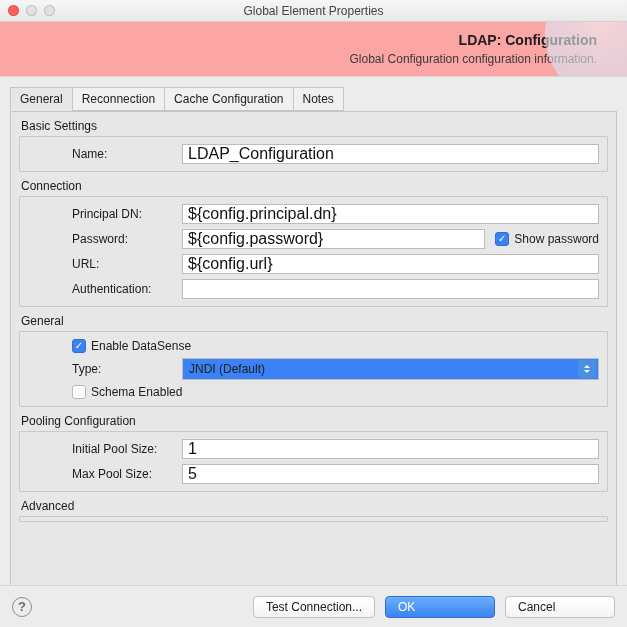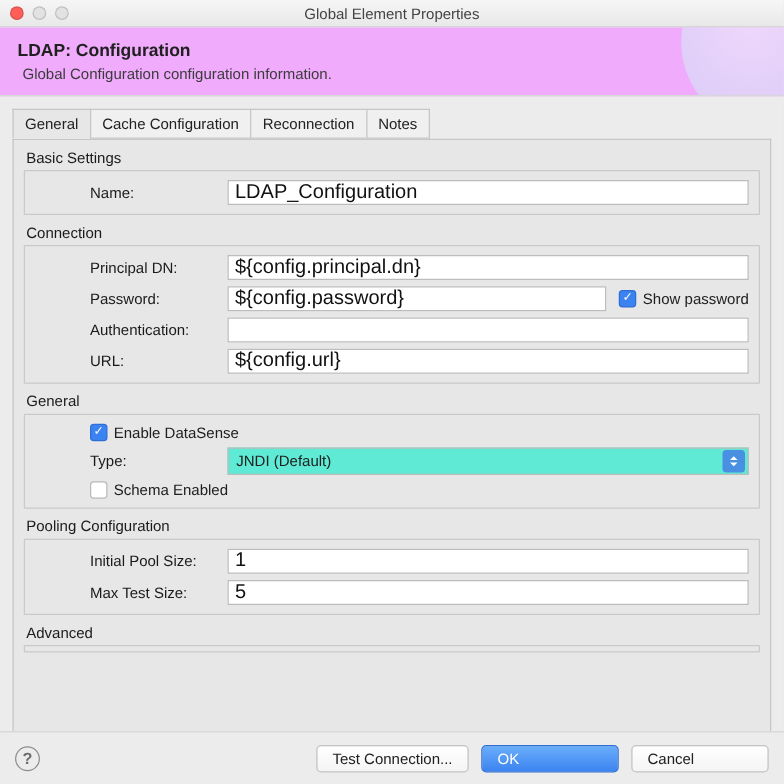--- a/index.html
+++ b/index.html
@@ -20,25 +20,26 @@
   align-items: center;
   padding: 0 8px;
   position: relative;
 }
 .traffic { display: flex; gap: 7px; position: absolute; left: 8px; }
 .dot { width: 11px; height: 11px; border-radius: 50%; }
 .dot.red { background: #ff5f57; border: 0.5px solid rgba(0,0,0,.15); }
 .dot.grey { background: #e2e2e2; border: 0.5px solid rgba(0,0,0,.15); }
 .title-center { margin: 0 auto; font-size: 12px; color: #444; }
 .header {
-  padding: 10px 14px 10px 14px;
-  background: #f0abfc;
+  padding: 10px 30px 10px 14px;
+  background: #fca5a5;
   border-bottom: 1px solid #d6d6d6;
   position: relative;
   overflow: hidden;
+  text-align: right;
 }
 .header .corner {
   position: absolute;
   right: -58px; top: -58px;
   width: 140px; height: 140px;
   border-radius: 50%;
   background: radial-gradient(circle at 40% 40%, #eef4fb, #cfe3f5 65%, transparent 72%);
   opacity: .6;
 }
 .header h1 { font-size: 14px; font-weight: 700; margin-bottom: 4px; }
@@ -107,21 +108,21 @@
   cursor: default;
 }
 .cbox.checked {
   background: #3b83f0;
   border-color: #2f6fd4;
   color: #fff;
 }
 .select {
   flex: 1;
   height: 22px;
-  background: #5eead4;
+  background: #3b82f6;
   border: 1px solid #bcbcbc;
   display: flex;
   align-items: center;
   padding: 0 2px 0 6px;
   font-size: 12px;
   position: relative;
 }
 .select-arrow {
   width: 18px; height: 18px;
   background: #4a90e2;
@@ -190,22 +191,22 @@
 
 <div class="header">
   <div class="corner"></div>
   <h1>LDAP: Configuration</h1>
   <p>Global Configuration configuration information.</p>
 </div>
 
 <div class="content">
   <div class="tabs">
     <div class="tab active">General</div>
+    <div class="tab">Reconnection</div>
     <div class="tab">Cache Configuration</div>
-    <div class="tab">Reconnection</div>
     <div class="tab">Notes</div>
   </div>
 
   <div class="tab-panel">
 
     <div class="group">
       <div class="group-label">Basic Settings</div>
       <div class="group-body">
         <div class="row">
           <span class="lbl">Name:</span>
@@ -223,26 +224,26 @@
         </div>
         <div class="row">
           <span class="lbl">Password:</span>
           <input class="inp" style="flex: 1 1 0%;" value="${config.password}">
           <span class="check" style="margin-left:6px">
             <span class="cbox checked">✓</span>
             <span>Show password</span>
           </span>
         </div>
         <div class="row">
+          <span class="lbl">URL:</span>
+          <input class="inp" value="${config.url}" style="">
+        </div>
+        <div class="row">
           <span class="lbl">Authentication:</span>
           <input class="inp" value="" style="">
-        </div>
-        <div class="row">
-          <span class="lbl">URL:</span>
-          <input class="inp" value="${config.url}" style="">
         </div>
       </div>
     </div>
 
     <div class="group">
       <div class="group-label">General</div>
       <div class="group-body">
         <div class="row">
           <span class="check">
             <span class="cbox checked">✓</span>
@@ -269,21 +270,21 @@
     </div>
 
     <div class="group">
       <div class="group-label">Pooling Configuration</div>
       <div class="group-body">
         <div class="row">
           <span class="lbl">Initial Pool Size:</span>
           <input class="inp" value="1" style="">
         </div>
         <div class="row">
-          <span class="lbl">Max Test Size:</span>
+          <span class="lbl">Max Pool Size:</span>
           <input class="inp" value="5" style="">
         </div>
       </div>
     </div>
 
     <div class="group" style="margin-bottom:0">
       <div class="group-label">Advanced</div>
       <div class="group-body" style="height:6px;padding:0"></div>
     </div>
 

